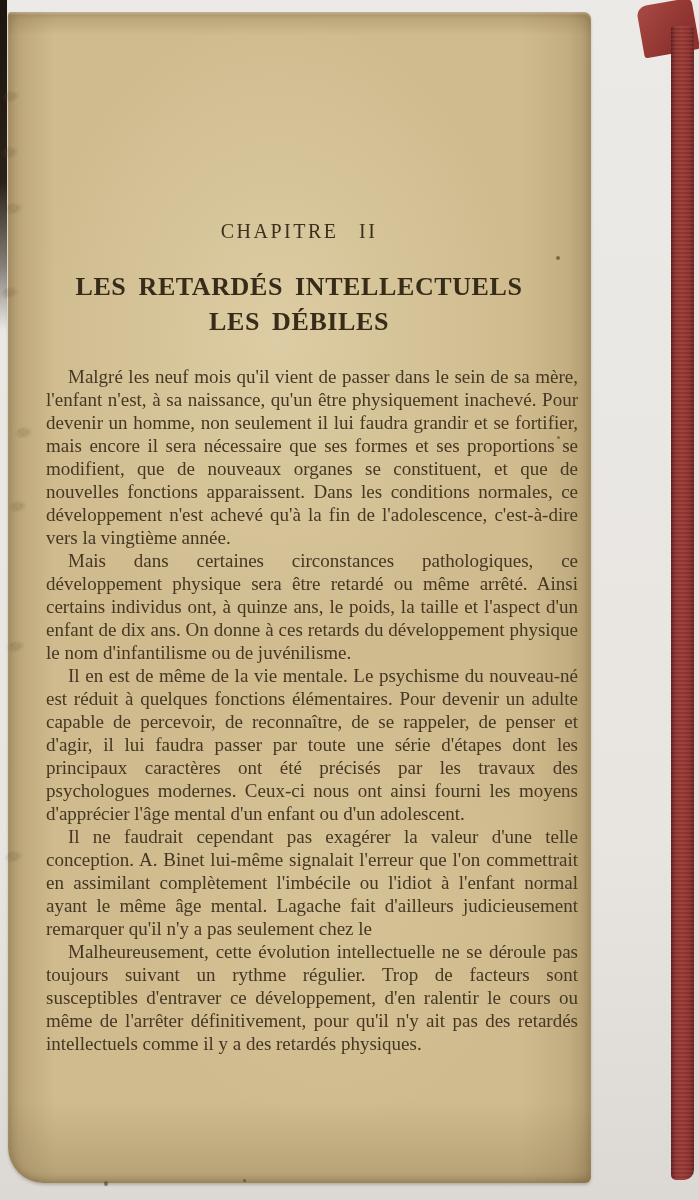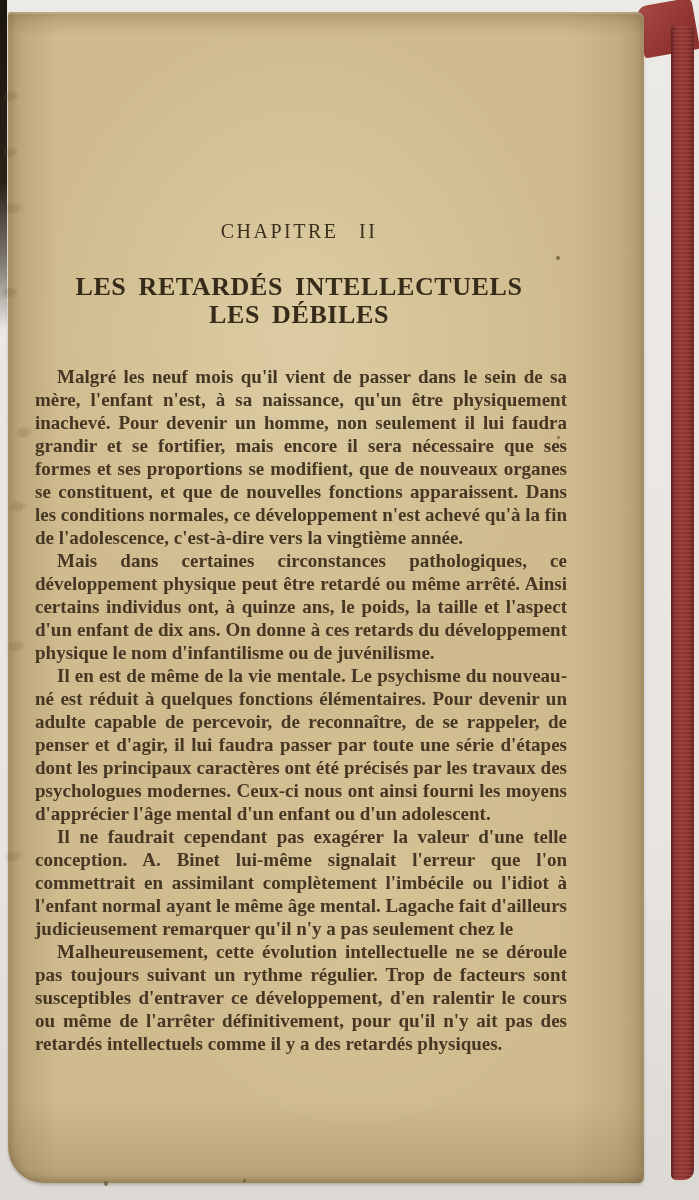--- a/index.html
+++ b/index.html
@@ -26,21 +26,21 @@
   .cover-strip{
     position:absolute;left:671px;top:26px;width:23px;height:1154px;
     background:
       repeating-linear-gradient(180deg,rgba(255,255,255,0.05) 0 2px,rgba(0,0,0,0.06) 2px 4px),
       linear-gradient(90deg,#5f1f1e 0%,#8f3431 18%,#9c3a36 45%,#903330 75%,#6d2421 100%);
     border-radius:3px 4px 10px 5px;
   }
 
   
   .page{
-    position:absolute;left:8px;top:12px;width:636px;height:1171px;
+    position:absolute;left:8px;top:12px;width:583px;height:1171px;
     background:
       radial-gradient(ellipse 60% 40% at 46% 28%,rgba(255,246,214,0.30),rgba(255,246,214,0) 70%),
       radial-gradient(ellipse 50% 30% at 55% 75%,rgba(255,240,200,0.14),rgba(255,240,200,0) 70%),
       linear-gradient(90deg,rgba(105,78,38,0.30) 0%,rgba(105,78,38,0.14) 3%,rgba(105,78,38,0) 8%,rgba(105,78,38,0) 88%,rgba(105,78,38,0.12) 96%,rgba(90,64,30,0.28) 100%),
       linear-gradient(180deg,rgba(100,75,38,0.25) 0%,rgba(100,75,38,0) 2%,rgba(100,75,38,0) 93%,rgba(100,75,38,0.20) 99%,rgba(80,58,28,0.32) 100%),
       #cfbb8e;
     border-radius:3px 7px 6px 36px;
     box-shadow:
       inset 0 2px 2px rgba(255,250,228,0.30),
       inset 3px 0 7px rgba(95,70,35,0.22),
@@ -60,24 +60,24 @@
   .content{position:absolute;left:25px;top:0;width:532px;color:#44361f;}
   .chapter-label{
     position:absolute;top:208px;left:0;width:100%;text-align:center;
     font-size:20px;letter-spacing:2.5px;word-spacing:13px;color:#3c301d;
   }
   .title-line{
     position:absolute;left:0;width:100%;text-align:center;
     font-weight:bold;font-size:26px;letter-spacing:0.6px;word-spacing:5px;color:#372c1a;
   }
   .title-1{top:260px;}
-  .title-2{top:288px;}
+  .title-2{top:295px;}
   .body-text{
-    position:absolute;top:353px;left:2px;width:532px;
-    font-size:19px;line-height:23px;text-align:justify;color:#453723;font-weight:bold;
+    position:absolute;top:353px;left:13px;width:532px;
+    font-size:19px;line-height:23px;text-align:justify;color:#453723;
   }
   .body-text p{margin:0;text-indent:22px;}
 
   
   .watermark{
     position:absolute;left:291px;top:998px;z-index:40;
     font-family:"Liberation Sans", sans-serif;
     font-size:49px;line-height:1;white-space:nowrap;
     color:#1565e6;opacity:0.96;
   }
@@ -91,21 +91,21 @@
   <div class="cover-strip"></div>
 
   <div class="page">
     <div class="content">
       <div class="chapter-label">CHAPITRE II</div>
       <div class="title-line title-1">LES RETARDÉS INTELLECTUELS</div>
       <div class="title-line title-2">LES DÉBILES</div>
 
       <div class="body-text">
         <p>Malgré les neuf mois qu'il vient de passer dans le sein de sa mère, l'enfant n'est, à sa naissance, qu'un être physiquement inachevé. Pour devenir un homme, non seulement il lui faudra grandir et se fortifier, mais encore il sera nécessaire que ses formes et ses proportions se modifient, que de nouveaux organes se constituent, et que de nouvelles fonctions apparaissent. Dans les conditions normales, ce développement n'est achevé qu'à la fin de l'adolescence, c'est-à-dire vers la vingtième année.</p>
-        <p>Mais dans certaines circonstances pathologiques, ce développement physique peut être retardé ou même arrêté. Ainsi certains individus ont, à quinze ans, le poids, la taille et l'aspect d'un enfant de dix ans. On donne à ces retards du développement physique le nom d'infantilisme ou de juvénilisme.</p>
+        <p>Mais dans certaines circonstances pathologiques, ce développement physique sera être retardé ou même arrêté. Ainsi certains individus ont, à quinze ans, le poids, la taille et l'aspect d'un enfant de dix ans. On donne à ces retards du développement physique le nom d'infantilisme ou de juvénilisme.</p>
         <p>Il en est de même de la vie mentale. Le psychisme du nouveau-né est réduit à quelques fonctions élémentaires. Pour devenir un adulte capable de percevoir, de reconnaître, de se rappeler, de penser et d'agir, il lui faudra passer par toute une série d'étapes dont les principaux caractères ont été précisés par les travaux des psychologues modernes. Ceux-ci nous ont ainsi fourni les moyens d'apprécier l'âge mental d'un enfant ou d'un adolescent.</p>
         <p>Il ne faudrait cependant pas exagérer la valeur d'une telle conception. A. Binet lui-même signalait l'erreur que l'on commettrait en assimilant complètement l'imbécile ou l'idiot à l'enfant normal ayant le même âge mental. Lagache fait d'ailleurs judicieusement remarquer qu'il n'y a pas seulement chez le</p>
         <p>Malheureusement, cette évolution intellectuelle ne se déroule pas toujours suivant un rythme régulier. Trop de facteurs sont susceptibles d'entraver ce développement, d'en ralentir le cours ou même de l'arrêter définitivement, pour qu'il n'y ait pas des retardés intellectuels comme il y a des retardés physiques.</p>
       </div>
     </div>
   </div>
 
   <div class="spine-dark"></div>
 
   <div class="bleed-mark" style="left:3px;top:92px;"></div>

